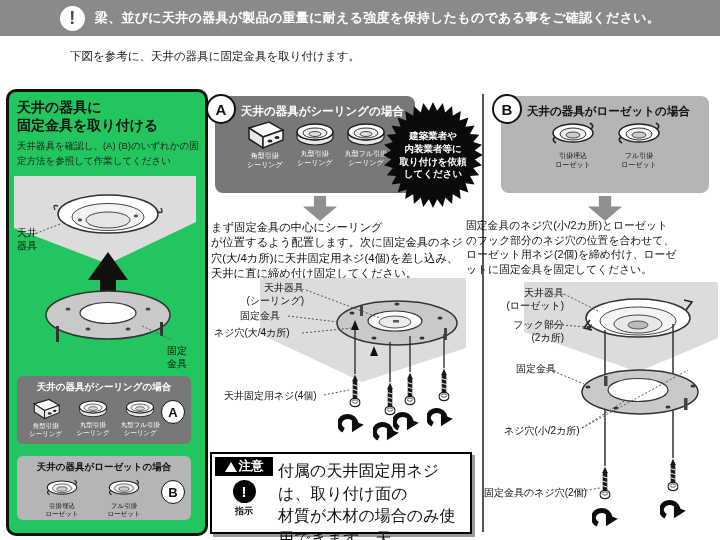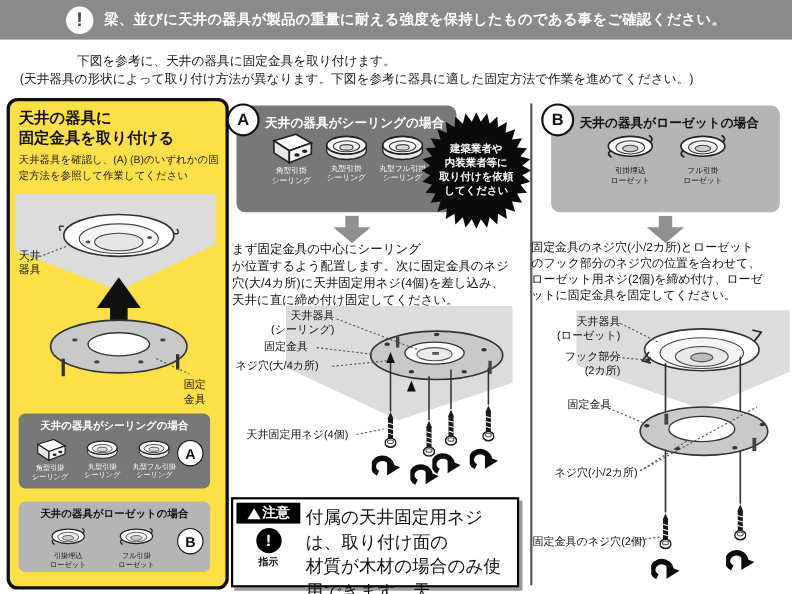--- a/index.html
+++ b/index.html
@@ -9,21 +9,21 @@
   .pre{white-space:pre-line;}
 
   
   #banner{left:0;top:2;width:720px;height:36px;background:#8a8a8a;display:flex;align-items:center;justify-content:center;gap:10px;}
   #banner .bang{width:25px;height:25px;border-radius:50%;background:#fff;color:#4a4a4a;font-weight:800;font-size:18px;display:flex;align-items:center;justify-content:center;flex:0 0 auto;}
   #banner .btxt{color:#fff;font-weight:700;font-size:13px;letter-spacing:.3px;}
 
   .intro{font-size:11.5px;line-height:1.35;color:#1a1a1a;}
 
   
-  #lpanel{left:6px;top:89px;width:196px;height:441px;border:3px solid #111;border-radius:10px;background:#fde047;}
+  #lpanel{left:6px;top:89px;width:196px;height:441px;border:3px solid #111;border-radius:10px;background:#22c55e;}
   #lp-title{left:8px;top:6px;font-size:14px;font-weight:800;line-height:1.3;}
   #lp-sub{left:8px;top:47px;width:184px;font-size:9.5px;line-height:1.55;color:#222;}
   #lp-svg{left:1px;top:84px;}
   .dlabel{font-size:10px;line-height:1.3;color:#111;}
 
   .graybox{border-radius:6px;}
   .gb-dark{background:#787878;color:#fff;}
   .gb-light{background:#b5b5b5;color:#111;}
   .gb-title{text-align:center;font-size:9.5px;font-weight:700;padding-top:5px;}
   .gb-row{display:flex;justify-content:flex-start;align-items:flex-start;gap:6px;padding:4px 30px 0 8px;}
@@ -103,21 +103,20 @@
       </symbol>
     </defs>
   </svg>
 
   <div id="banner" class="abs">
     <span class="bang">!</span>
     <span class="btxt">梁、並びに天井の器具が製品の重量に耐える強度を保持したものである事をご確認ください。</span>
   </div>
 
   <div class="abs intro" style="left:24px;top:49px;margin-left:46px;">下図を参考に、天井の器具に固定金具を取り付けます。</div>
-  <div class="abs intro" style="left:18px;top:65px;">(天井器具の形状によって取り付け方法が異なります。下図を参考に器具に適した固定方法で作業を進めてください。)</div>
 
   <div id="lpanel" class="abs">
     <div id="lp-title" class="abs pre">天井の器具に
 固定金具を取り付ける</div>
     <div id="lp-sub" class="abs">天井器具を確認し、(A) (B)のいずれかの固定方法を参照して作業してください</div>
 
     <svg id="lp-svg" class="abs" width="188" height="198" viewBox="0 0 188 198">
       <polygon points="4,0 186,0 186,46 98,88 4,52" fill="#dcdcdc"></polygon>
       <g>
         <ellipse cx="98" cy="38" rx="50" ry="19" fill="#fff" stroke="#333" stroke-width="1.5"></ellipse>
@@ -319,21 +318,21 @@
             <use href="#sym-rosette"></use>
           </svg>
         <div class="lbl pre">フル引掛
 ローゼット</div>
       </div>
     </div>
   </div>
 
   <div class="abs down-arrow" style="left:588px;top:196px;"></div>
 
-  <div class="abs bodytxt pre" id="bodyB" style="left:483px;top:218px;width:230px;">固定金具のネジ穴(小/2カ所)とローゼット
+  <div class="abs bodytxt pre" id="bodyB" style="left:466px;top:218px;width:230px;">固定金具のネジ穴(小/2カ所)とローゼット
 のフック部分のネジ穴の位置を合わせて、
 ローゼット用ネジ(2個)を締め付け、ローゼ
 ットに固定金具を固定してください。</div>
 
   <svg class="abs" style="left:488px;top:280px;" width="232" height="258" viewBox="0 0 232 258">
     <polygon points="36,2 230,2 230,58 150,92 36,52" fill="#dcdcdc"></polygon>
     <g>
       <ellipse cx="150" cy="38" rx="52" ry="19" fill="#fff" stroke="#333" stroke-width="1.5"></ellipse>
       <ellipse cx="150" cy="41" rx="38" ry="14" fill="#f4f4f4" stroke="#444" stroke-width="1"></ellipse>
       <ellipse cx="150" cy="44" rx="24" ry="9" fill="#e8e8e8" stroke="#444" stroke-width="1"></ellipse>

